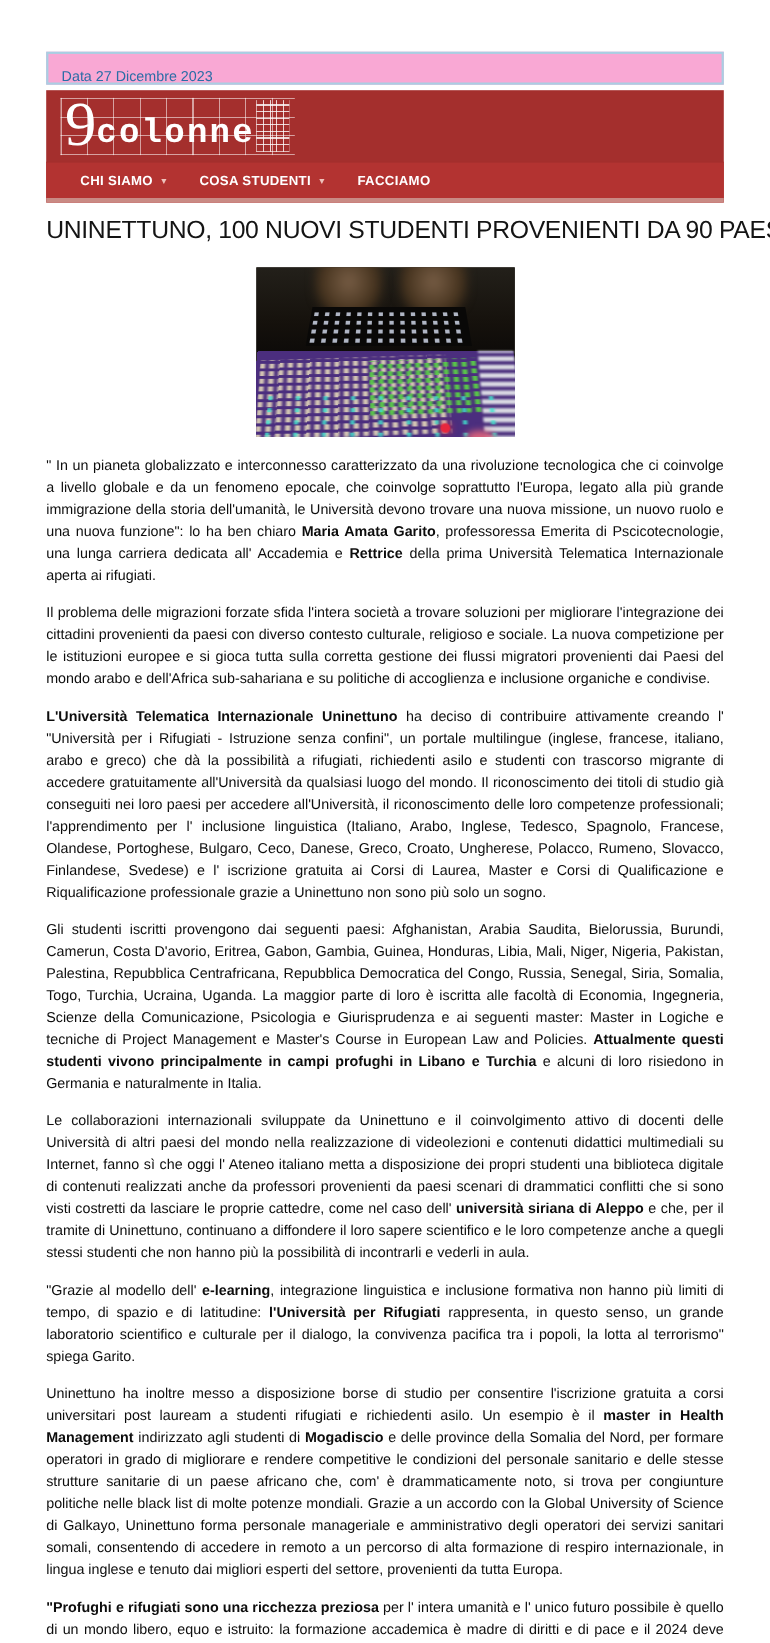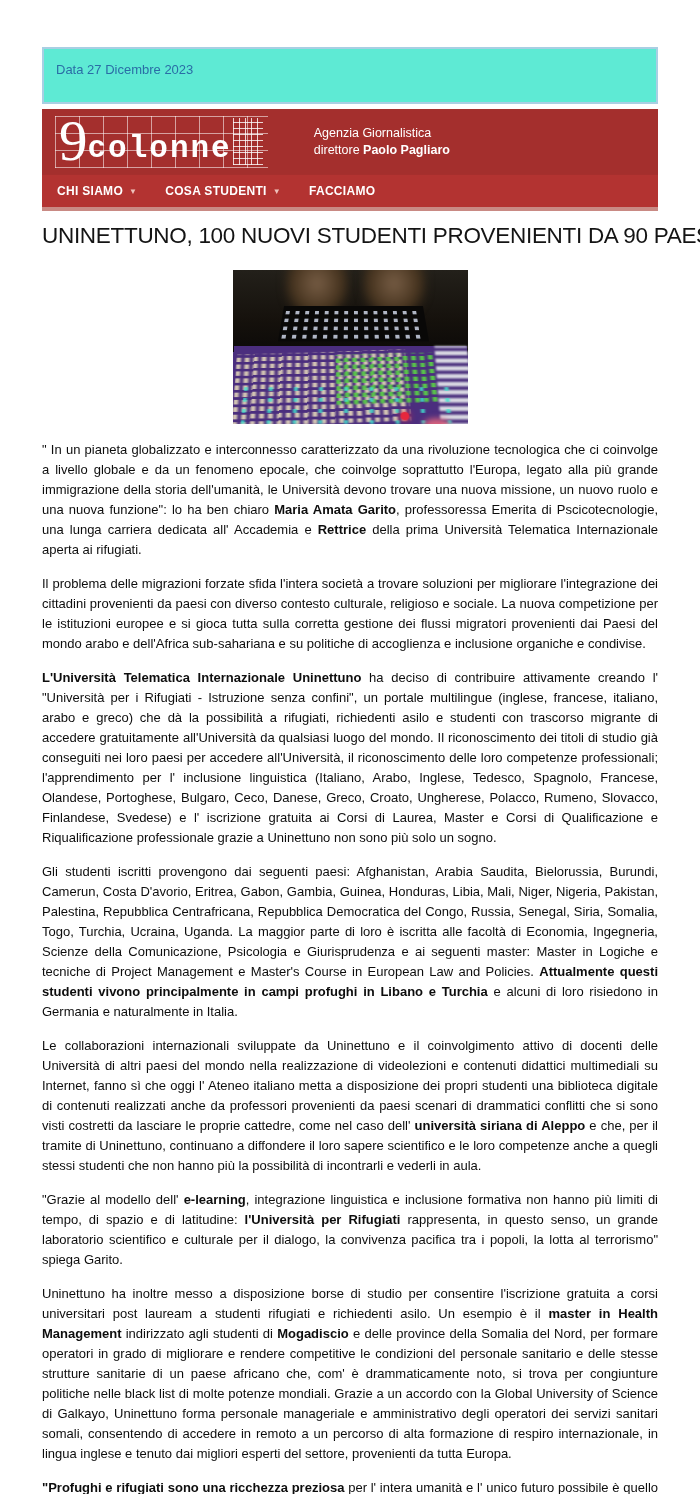--- a/index.html
+++ b/index.html
@@ -6,23 +6,23 @@
   html, body { margin: 0; padding: 0; background: #ffffff; }
   body {
     width: 700px; min-height: 1494px;
     font-family: "Liberation Sans", sans-serif;
     color: #0d0d0d;
   }
   .page { width: 616px; margin: 0 auto; padding-top: 47px; }
 
   
   .meta-bar {
-    position: relative; height: 57px;
+    position: relative; height: 30px;
     border: 2px solid var(--border-blue, #a9cfe3);
-    margin-bottom: 5px; background: #5eead4;
+    margin-bottom: 5px; background: #f9a8d4;
   }
   .meta-date {
     position: absolute; left: 12px; top: 13px;
     font-size: 13px; color: var(--date-blue, #2a6da6);
   }
   .meta-site {
     text-align: center; padding-top: 11px;
     font-size: 17px; font-weight: 700; color: var(--link-blue, #1f6cab);
   }
 
@@ -56,21 +56,21 @@
   }
   .tagline {
     margin-left: 46px; color: #fff; font-size: 12.5px; line-height: 17px;
   }
   .tagline b { font-weight: 700; }
 
   .nav-row {
     background: var(--nav-red, #b33331);
     border-top: 1px solid rgba(0,0,0,.07);
     border-bottom: 4px solid #c98a84;
-    height: 37px; display: flex; align-items: center; padding-left: 15px;
+    height: 37px; display: flex; align-items: center; padding-left: 31px;
   }
   .nav-item {
     color: #fff; font-size: 12px; font-weight: 700; letter-spacing: .3px;
     margin-right: 28px; cursor: pointer; display: inline-flex; align-items: center;
   }
   .nav-caret { font-size: 8px; color: #eec2bb; margin-left: 6px; }
 
   
   .article-title {
     margin: 12px 0 0 0;
@@ -152,24 +152,20 @@
     <span class="meta-date">Data 27 Dicembre 2023</span>
   </div>
 
   <div class="masthead">
     <div class="logo-row">
       <div class="logo-box">
         <span class="logo-grid-overlay"></span>
         <span class="logo-nine">9</span>
         <span class="logo-rest">colonne</span>
         <span class="logo-hash"></span>
-      </div>
-      <div class="tagline">
-        <div>Agenzia Giornalistica</div>
-        <div><span>direttore </span><b>Paolo Pagliaro</b></div>
       </div>
     </div>
     <div class="nav-row" id="nav-row">
         <span class="nav-item">
           <span>CHI SIAMO</span>
           <span class="nav-caret">▼</span>
         </span>
         <span class="nav-item">
           <span>COSA STUDENTI</span>
           <span class="nav-caret">▼</span>

